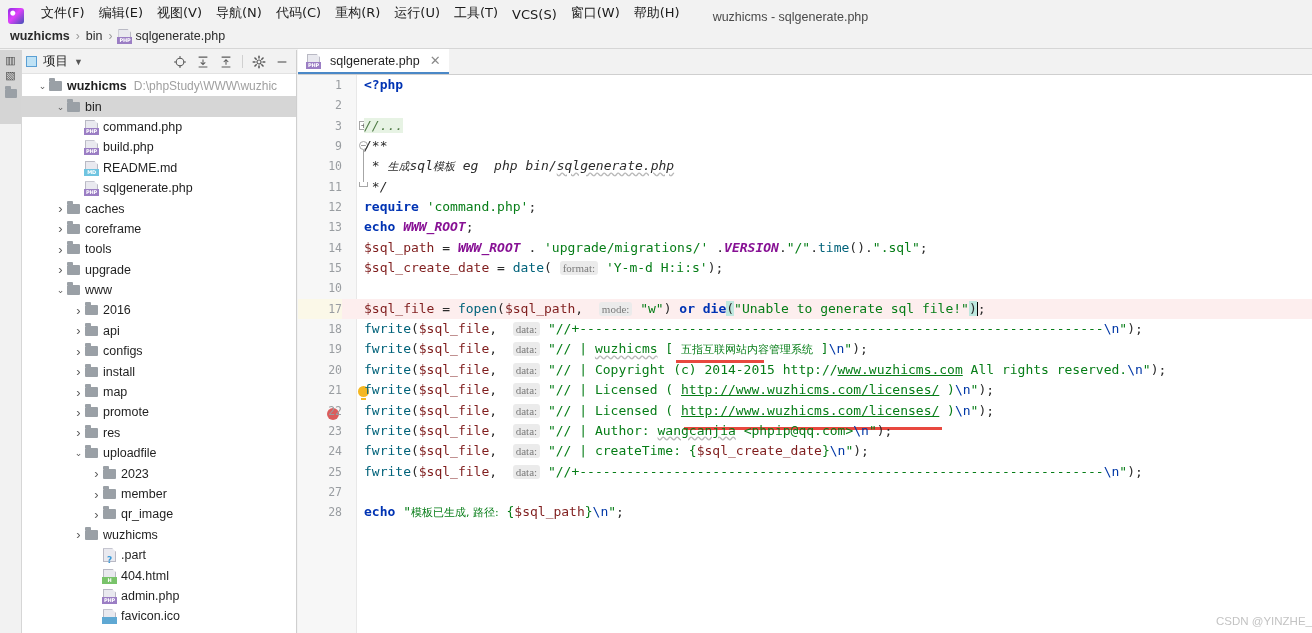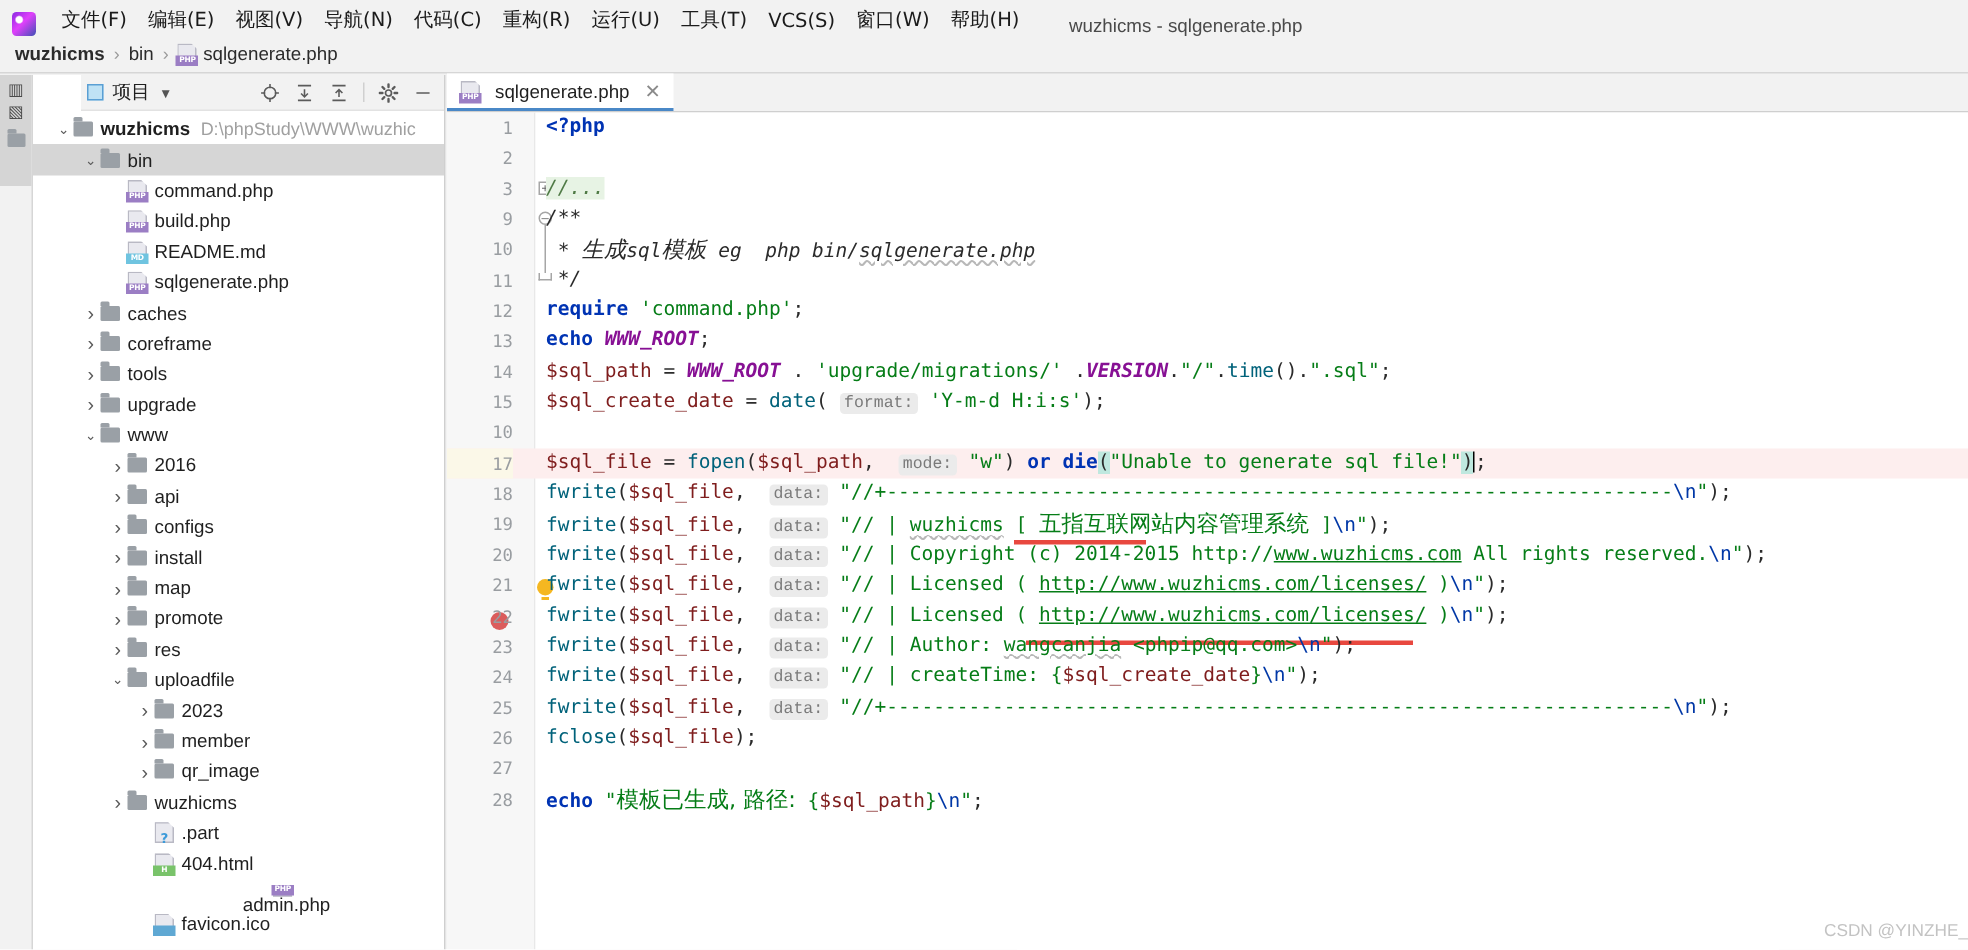--- a/index.html
+++ b/index.html
@@ -81,21 +81,21 @@
   }
   .stripe-folder::before{content:"";position:absolute;left:0;top:-3px;width:6px;height:3px;background:#9aa0a6;border-radius:1px 1px 0 0;}
 
   
   .panel {
     position:absolute; left:22px; top:50px; width:275px; height:583px;
     background:#ffffff; border-right:1px solid #cfcfcf;
   }
   .panel-toolbar {
     height:24px; background:#f2f2f2; display:flex; align-items:center;
-    border-bottom:1px solid #e2e2e2; padding:2px 4px;margin-left:32px;
+    border-bottom:1px solid #e2e2e2; padding:2px 4px;
   }
   .panel-title { display:flex; align-items:center; gap:6px; font-size:12.5px; }
   .panel-sq { width:11px;height:11px;border:1px solid #5a9fd4;background:#bfe2f5; }
   .chev-down { font-size:9px; color:#555; }
   .tool-icons { margin-left:auto; display:flex; align-items:center; gap:9px; padding-right:3px;}
   .ticon { width:14px; height:14px; color:#5b5b5b; display:block; }
   .sep-v { width:1px; height:13px; background:#d0d0d0; }
 
   .tree { position:relative; height:559px; overflow:hidden; padding-top:2px; }
   .row {
@@ -149,23 +149,23 @@
   .kw { color:#0033b3; font-weight:bold; }
   .varb { color:#7f1d1d; }
   .const { color:#871094; font-style:italic; font-weight:bold;margin-top:24px; }
   .str { color:#067d17; }
   .fn { color:#00627a; }
   .cmtdoc { color:#8c8c8c; font-style:italic; }
   .esc { color:#0037a6; }
   .foldc { background:#e7f3e4; color:#4f7a45; font-style:italic;}
   .hint {
     background:#ebebeb; color:#7a7a7a; font-size:11px; font-style:normal;
-    border-radius:3px; padding:1px 3px; font-family:Liberation Mono, monospace;
-  }
-  .cn { font-family:"DejaVu Sans", sans-serif; font-size:15px; }
+    border-radius:3px; padding:1px 3px; font-family:Liberation Serif, serif;
+  }
+  .cn { font-family:"DejaVu Sans", sans-serif; font-size:11px; }
   .url-u { text-decoration: underline; }
   .squig { text-decoration: underline; text-decoration-style: wavy; text-decoration-color:#b8b8b8; }
   .match { background:#bfe8df; }
 
   .errbar {
     position:absolute; height:2.5px; background:#e8483f;
   }
   .bulb {
     position:absolute; width:11px; height:11px; border-radius:50%;
     background:#f5b721;
@@ -389,21 +389,21 @@
         <div class="row" style="padding-left: 68px;">
           <span class="arrow empty">·</span>
           <span class="php-badge q-badge" style="margin-right: 5px;"></span>
           <span class="rowlabel">.part</span>
         </div>
         <div class="row" style="padding-left: 68px;">
           <span class="arrow empty">·</span>
           <span class="php-badge h-badge" style="margin-right: 5px;"></span>
           <span class="rowlabel">404.html</span>
         </div>
-        <div class="row" style="padding-left: 68px; flex-direction: column;">
+        <div class="row" style="padding-left: 68px;">
           <span class="arrow empty">·</span>
           <span class="php-badge" style="margin-right: 5px;"></span>
           <span class="rowlabel">admin.php</span>
         </div>
         <div class="row" style="padding-left: 68px;">
           <span class="arrow empty">·</span>
           <span class="php-badge ico-badge" style="margin-right: 5px;"></span>
           <span class="rowlabel">favicon.ico</span>
         </div>
       </div>
@@ -527,24 +527,20 @@
         <div class="cl">
           <span class="ln">24</span>
           <span class="code"><span class="fn">fwrite</span>(<span class="varb">$sql_file</span>,  <span class="hint">data:</span> <span class="str">"// | createTime: {</span><span class="varb">$sql_create_date</span><span class="str">}</span><span class="esc">\n</span><span class="str">"</span>);</span>
         </div>
 
         <div class="cl">
           <span class="ln">25</span>
           <span class="code"><span class="fn">fwrite</span>(<span class="varb">$sql_file</span>,  <span class="hint">data:</span> <span class="str">"//+-------------------------------------------------------------------</span><span class="esc">\n</span><span class="str">"</span>);</span>
         </div>
 
-        <div class="cl">
-          <span class="ln">26</span>
-          <span class="code"><span class="fn">fclose</span>(<span class="varb">$sql_file</span>);</span>
-        </div>
 
         <div class="cl">
           <span class="ln">27</span>
           <span class="code"></span>
         </div>
 
         <div class="cl">
           <span class="ln">28</span>
           <span class="code"><span class="kw">echo</span> <span class="str">"<span class="cn">模板已生成, 路径:</span> {</span><span class="varb">$sql_path</span><span class="str">}</span><span class="esc">\n</span><span class="str">"</span>;</span>
         </div>

